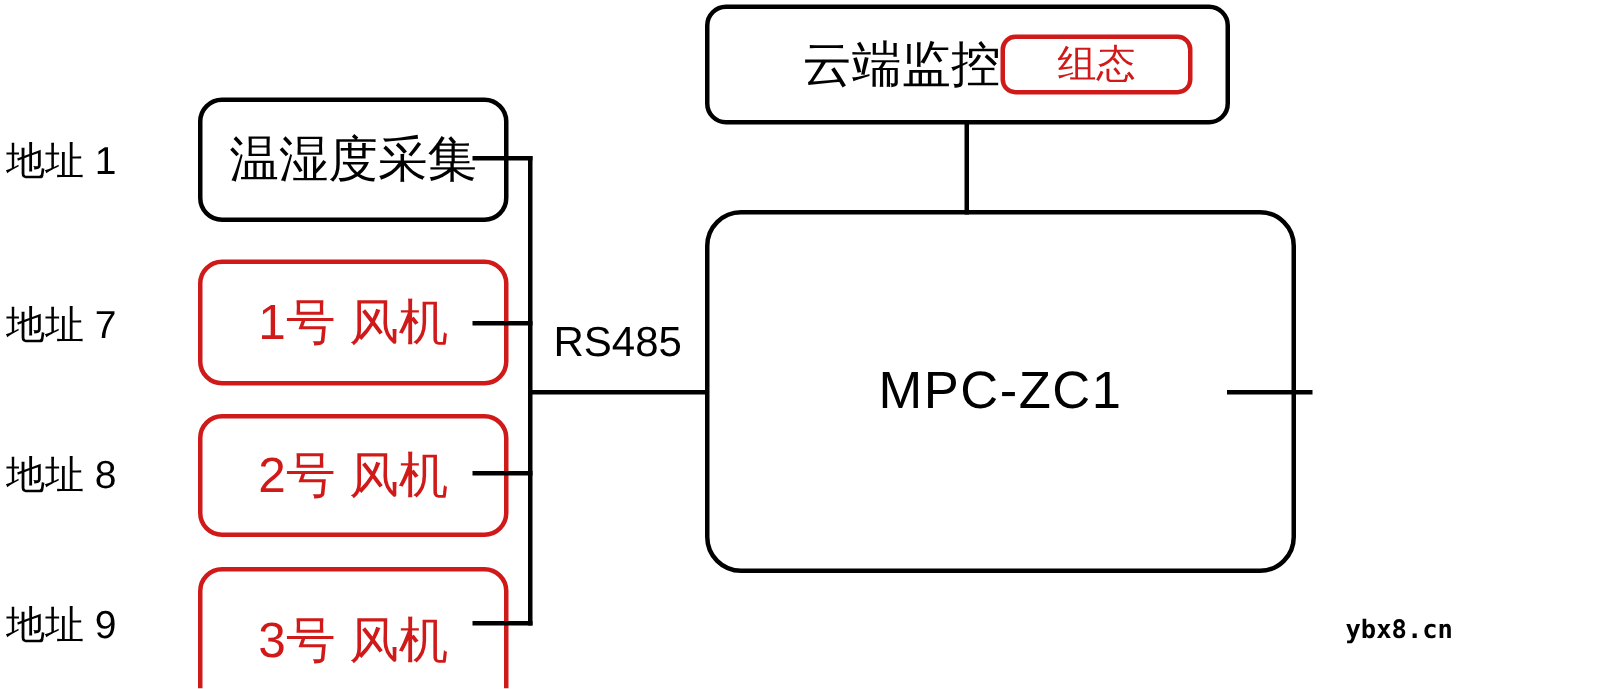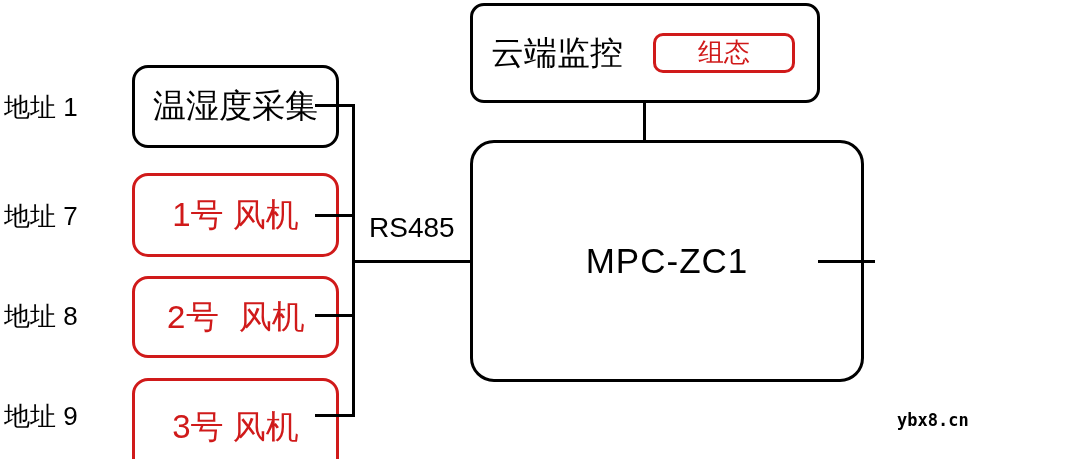--- a/index.html
+++ b/index.html
@@ -17,23 +17,23 @@
     display:flex;align-items:center;justify-content:center;
     font-size:33px;white-space:nowrap;
   }
   .node.red{border-color:#d01a1a;color:#d01a1a;}
   .dev{left:110px;width:207px;margin-left:22px;}
   .line{position:absolute;background:#000;}
   .h{height:3px;} .v{width:3px;}
   #rs485{position:absolute;left:369px;top:212px;font-size:28px;color:#000;white-space:nowrap;}
   #mpc{left:470px;top:140px;width:394px;height:242px;border-radius:24px;font-size:35px;letter-spacing:1px;}
   #cloud{
-    position:absolute;box-sizing:border-box;left:470px;top:3px;width:350px;height:100px;
+    position:absolute;box-sizing:border-box;left:470px;top:3px;width:350px;height:80px;
     border:3px solid #000;border-radius:14px;background:#fff;
-    display:flex;align-items:center;
+    display:flex;align-items:center;padding-left:44px;
   }
   #cloud-label{font-size:33px;margin-left:18px;white-space:nowrap;}
   #config-btn{
     box-sizing:border-box;margin-left:auto;margin-right:22px;
     width:142px;height:40px;border:3px solid #d01a1a;border-radius:10px;
     display:flex;align-items:flex-end;justify-content:center;
     font-size:26px;color:#d01a1a;background:#fff;white-space:nowrap;
   }
   #alarm{left:873px;top:219px;width:204px;height:84px;}
   #watermark{
@@ -51,21 +51,21 @@
   <div class="addr" style="top:201px;">地址 7</div>
   <div class="addr" style="top:301px;">地址 8</div>
   <div class="addr" style="top:401px;">地址 9</div>
 
   <div class="node dev" style="top:65px;height:83px;">
     <span>温湿度采集</span>
   </div>
   <div class="node dev red" style="top:173px;height:84px;">
     <span>1号 风机</span>
   </div>
-  <div class="node dev red" style="top:276px;height:82px;font-family:Liberation Mono, monospace;">
+  <div class="node dev red" style="top:276px;height:82px;">
     <span>2号 风机</span>
   </div>
   <div class="node dev red" style="top:378px;height:98px;">
     <span>3号 风机</span>
   </div>
 
   <div class="line h" style="left:315px;top:104px;width:40px;"></div>
   <div class="line h" style="left:315px;top:214px;width:40px;"></div>
   <div class="line h" style="left:315px;top:314px;width:40px;"></div>
   <div class="line h" style="left:315px;top:414px;width:40px;"></div>

